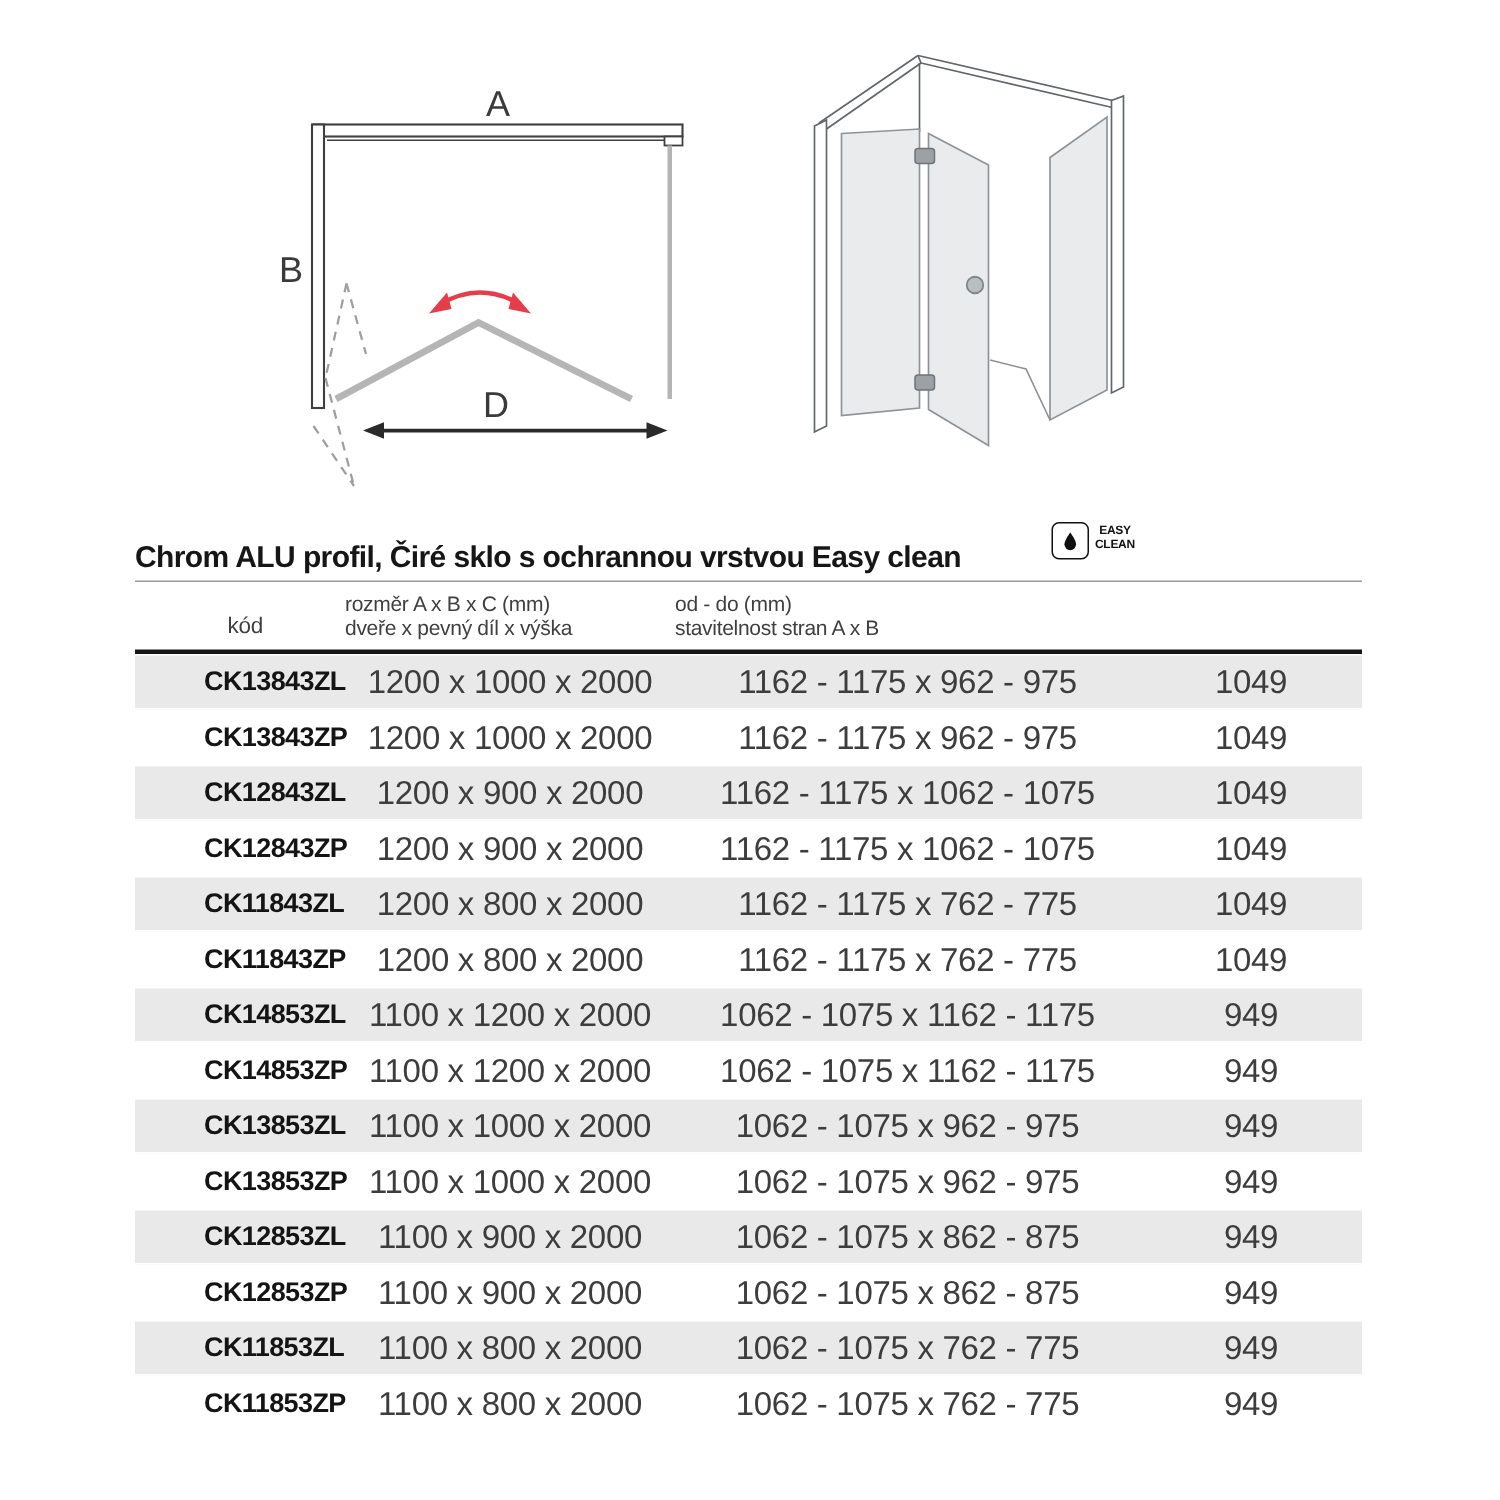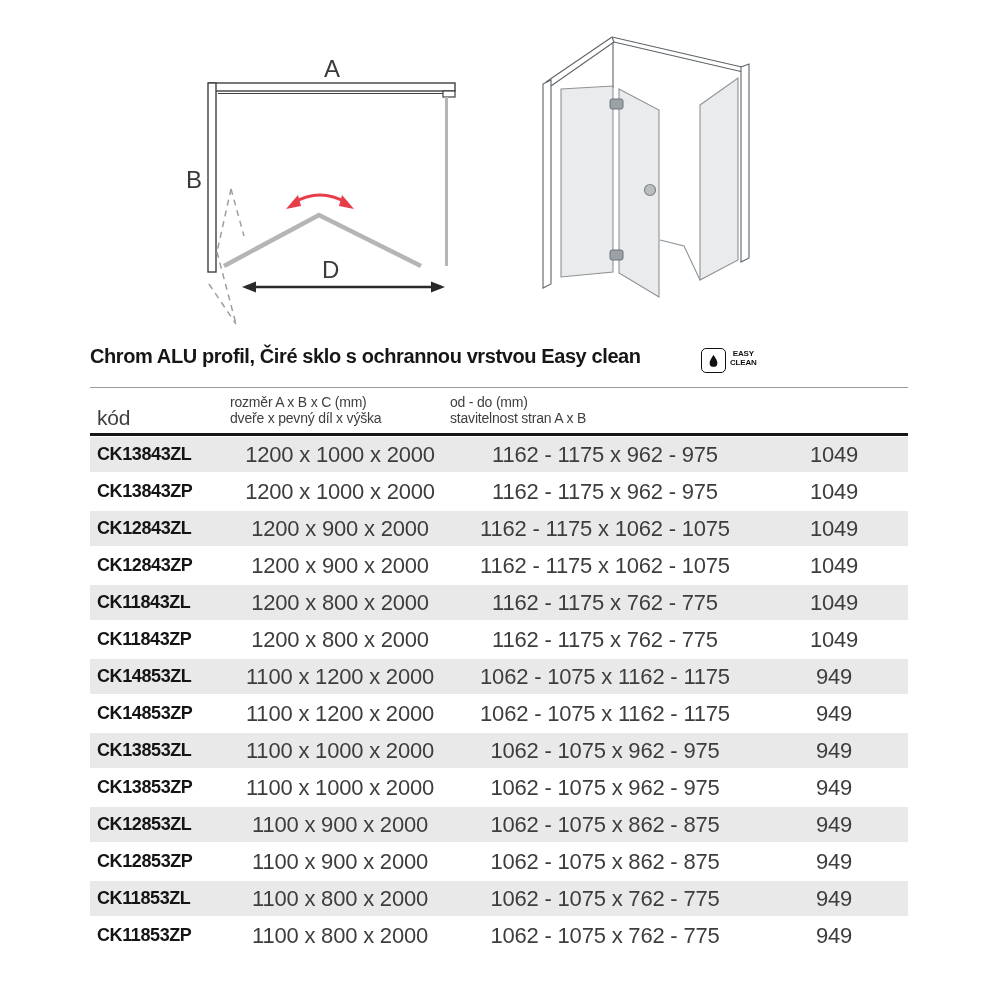--- a/index.html
+++ b/index.html
@@ -5,40 +5,40 @@
   html,body{margin:0;padding:0;background:#fff;}
   #page{position:relative;width:1000px;height:1000px;background:#ffffff;overflow:hidden;
         font-family:"Liberation Sans",sans-serif;}
   svg text{font-family:"Liberation Sans",sans-serif;}
 
   
   #plan-svg{position:absolute;left:140px;top:30px;}
   #iso-svg{position:absolute;left:520px;top:20px;}
 
   
-  .title{position:absolute;left:90px;top:345px;width:640px;font-size:20px;font-weight:bold;
+  .title{position:absolute;left:90px;top:361px;width:640px;font-size:20px;font-weight:bold;
          color:#161616;letter-spacing:-0.4px;white-space:nowrap;}
   .ec-badge{position:absolute;left:701px;top:348px;width:25px;height:25px;border:1.6px solid #111;
             border-radius:5px;display:flex;align-items:center;justify-content:center;background:#fff;box-sizing:border-box;}
   .ec-text{position:absolute;left:730px;top:350px;font-size:8px;line-height:8.5px;color:#111;
            font-weight:bold;letter-spacing:-0.2px;text-align:center;}
 
   
   .spec-table{position:absolute;left:90px;top:387px;width:818px;}
   .thead{display:grid;grid-template-columns:140px 220px 310px 148px;align-items:end;
          border-top:1px solid #9a9a9a;border-bottom:3px solid #161616;
          padding:6px 0 7px 0;color:#3f3f3f;font-size:14px;line-height:16px;}
   .th{text-align:left;letter-spacing:-0.2px;}
-  .th.first{text-align:left;padding-left:7px;font-size:21px;}
+  .th.first{text-align:center;padding-left:7px;font-size:15px;}
   .tbody{width:100%;}
   .trow{display:grid;grid-template-columns:140px 220px 310px 148px;height:37px;
         align-items:center;box-sizing:border-box;}
   .trow.odd{background:#e9e9e9;border-top:1px solid #fff;border-bottom:1px solid #fff;}
   .cell{white-space:nowrap;}
-  .cell.code{font-weight:bold;font-size:18px;color:#141414;padding-left:7px;letter-spacing:-0.4px;}
+  .cell.code{font-weight:bold;font-size:18px;color:#141414;padding-left:7px;letter-spacing:-0.4px;margin-left:39px;}
   .cell.num{font-size:22px;color:#3d3d3d;text-align:center;letter-spacing:-0.2px;}
 </style>
 </head>
 <body>
 
 <div id="page">
 
   <svg id="plan-svg" width="340" height="310" viewBox="140 30 340 310">
 
     <text x="324" y="77" font-size="24" fill="#3a3a3a">A</text>

